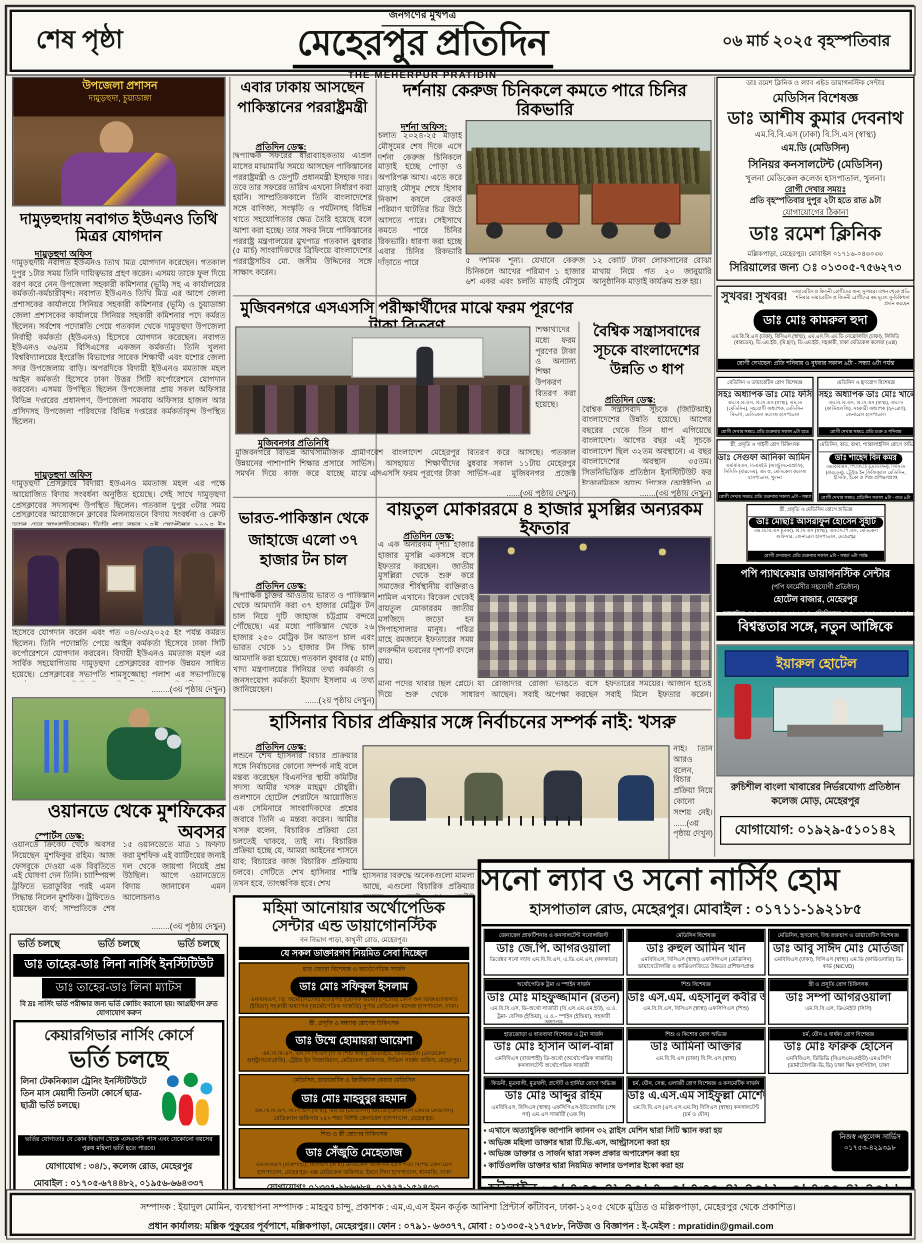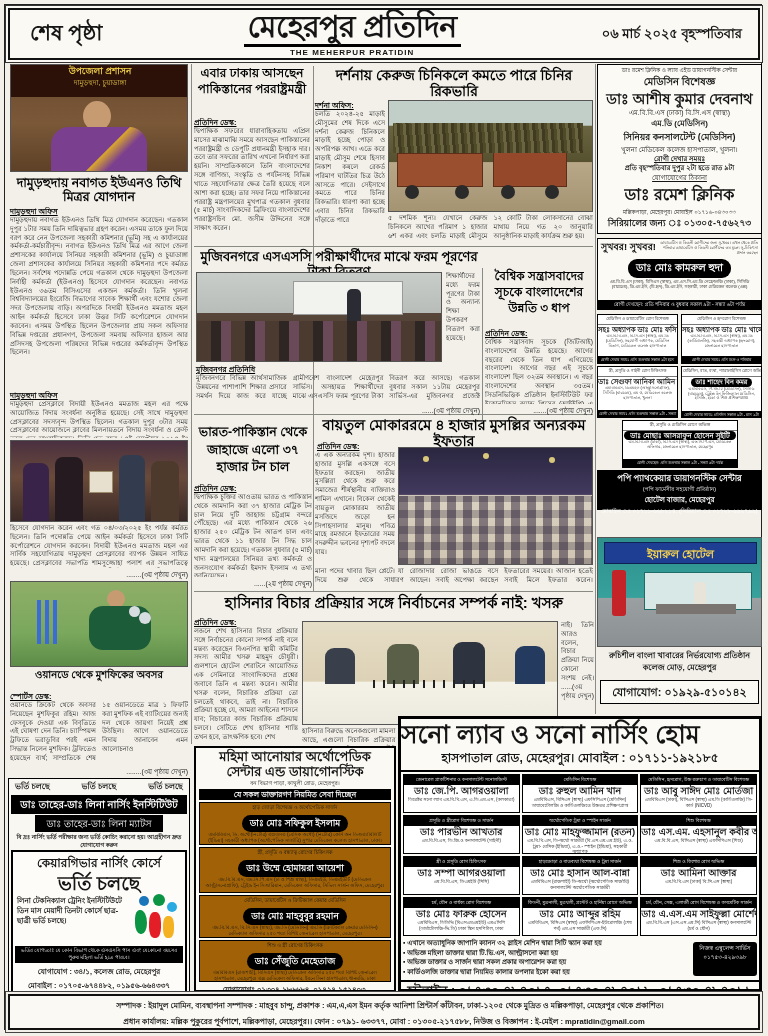--- a/index.html
+++ b/index.html
@@ -1,21 +1,21 @@
 <!DOCTYPE html>
 <html lang="bn"><head>
 <meta charset="utf-8">
 <style>
   html,body{margin:0;padding:0;}
   body{width:768px;height:1036px;background:#d8d6cf;font-family:"Liberation Sans",sans-serif;}
   #page{position:relative;width:768px;height:1036px;background:#f2f0e9;overflow:hidden;color:#151515;}
   .abs{position:absolute;box-sizing:border-box;}
   .frame{border:1.5px solid #222;}
   .hd{font-weight:800;color:#000;line-height:1.12;text-align:center;}
-  .byline{font-size:7.5px;font-weight:bold;text-decoration:underline;color:#000;}
+  .byline{font-size:7.5px;font-weight:bold;text-decoration:underline;color:#000;padding-left:19px;}
   .body-txt{font-size:6.6px;line-height:1.34;text-align:justify;color:#1d1d1d;overflow:hidden;}
   .cont{font-size:6.8px;text-align:right;color:#111;}
   .cols2{column-count:2;column-gap:6px;}
   .cols3{column-count:3;column-gap:6px;}
   .vline{width:1px;background:#8a8a85;}
   .hline{height:1px;background:#8a8a85;}
   .photo{border:1px solid #555;overflow:hidden;}
   
   .masthead{display:flex;align-items:center;justify-content:space-between;background:#faf9f4;border:2px solid #111;box-shadow:0 0 0 2px #faf9f4,0 0 0 3px #333;}
   .m-label{font-size:21px;font-weight:900;padding-left:20px;white-space:nowrap;}
@@ -54,20 +54,21 @@
 </style>
 </head>
 <body>
 
 <div id="page">
   <div class="abs frame" style="left:4px;top:4px;width:758px;height:1026px;"></div>
 
   <div class="abs masthead" style="left:8px;top:8px;width:752px;height:52px;">
     <div class="m-label">শেষ পৃষ্ঠা</div>
     <div class="m-center">
+      <div><span class="m-tag">জনগণের মুখপত্র</span></div>
       <div><span class="m-title">মেহেরপুর প্রতিদিন</span></div>
       <div class="m-sub">THE MEHERPUR PRATIDIN</div>
     </div>
     <div class="m-date">০৬ মার্চ ২০২৫ বৃহস্পতিবার</div>
   </div>
 
   <div class="abs vline" style="left:191px;top:64px;height:680px;"></div>
   <div class="abs vline" style="left:313px;top:66px;height:526px;"></div>
   <div class="abs vline" style="left:595px;top:64px;height:650px;"></div>
   <div class="abs vline" style="left:482px;top:268px;height:152px;"></div>
@@ -99,21 +100,21 @@
   <div class="abs cont" style="left:10px;top:569px;width:178px;">........(৩য় পৃষ্ঠায় দেখুন)</div>
   <div class="abs photo" style="left:10px;top:581px;width:178px;height:86px;background:linear-gradient(180deg,#8fae67 0%,#7aa85c 60%,#5d8c49 100%);">
     <div class="abs" style="left:26px;top:18px;width:4px;height:44px;background:#3b6bd6;"></div>
     <div class="abs" style="left:34px;top:18px;width:4px;height:44px;background:#3b6bd6;"></div>
     <div class="abs" style="left:42px;top:18px;width:4px;height:44px;background:#3b6bd6;"></div>
     <div class="abs dot" style="left:96px;top:8px;width:18px;height:18px;background:#c79b72;"></div>
     <div class="abs" style="left:78px;top:24px;width:62px;height:44px;background:#1d5c38;border-radius:14px;"></div>
     <div class="abs dot" style="left:128px;top:30px;width:12px;height:12px;background:#d7dce0;"></div>
     <div class="abs dot" style="left:118px;top:24px;width:11px;height:11px;background:#d7dce0;"></div>
   </div>
-  <div class="abs hd" style="left:10px;top:669px;width:178px;height:20px;font-size:10px;">ওয়ানডে থেকে মুশফিকের অবসর</div>
+  <div class="abs hd" style="left:10px;top:669px;width:178px;height:20px;font-size:15px;text-align:right;">ওয়ানডে থেকে মুশফিকের অবসর</div>
   <div class="abs byline" style="left:10px;top:691px;">স্পোর্টস ডেস্ক:</div>
   <div class="abs body-txt cols2" style="left:10px;top:701px;width:178px;height:64px;">ওয়ানডে ক্রিকেট থেকে অবসর নিয়েছেন মুশফিকুর রহিম। আজ ফেসবুকে দেওয়া এক বিবৃতিতে এই ঘোষণা দেন তিনি। চ্যাম্পিয়ন্স ট্রফিতে ভরাডুবির পরই এমন সিদ্ধান্ত নিলেন মুশফিক। ট্রফিতেও হয়েছেন ব্যর্থ; সাম্প্রতিকে শেষ ১৫ ওয়ানডেতে মাত্র ১ ফিফটি করা মুশফিক এই ব্যাটিংয়ের জন্যই দল থেকে জায়গা নিয়েই প্রশ্ন উঠছিল। আগে ওয়ানডেতে বিদায় জানাবেন এমন আলোচনাও</div>
   <div class="abs cont" style="left:10px;top:766px;width:178px;">........(৩য় পৃষ্ঠায় দেখুন)</div>
 
   <div class="abs" style="left:8px;top:778px;width:182px;height:214px;border:1.5px solid #000;background:#f8f7f2;">
     <div style="display:flex;justify-content:space-between;padding:1px 6px;font-size:8px;font-weight:800;">
       <span>ভর্তি চলছে</span>
       <span>ভর্তি চলছে</span>
       <span>ভর্তি চলছে</span>
     </div>
@@ -246,25 +247,20 @@
           <div class="sp">মেডিসিন বিশেষজ্ঞ</div>
           <div class="nm">ডাঃ রুহুল আমিন খান</div>
           <div class="dg" style="height:15px;">এমবিবিএস, বিসিএস (স্বাস্থ্য) এফসিপিএস (মেডিসিন) ডায়াবেটোলজি ও কার্ডিওলজিতে উচ্চতর প্রশিক্ষণপ্রাপ্ত</div>
         </div>
       <div class="sdoc" style="height:37px;">
           <div class="sp">মেডিসিন, হৃদরোগ, উচ্চ রক্তচাপ ও ডায়াবেটিস বিশেষজ্ঞ</div>
           <div class="nm">ডাঃ আবু সাঈদ মোঃ মোর্তজা</div>
           <div class="dg" style="height:15px;">এমবিবিএস (ঢাকা), বিসিএস (স্বাস্থ্য) এম.ডি (কার্ডিওলজি) ডি-কার্ড (NICVD)</div>
         </div>
       <div class="sdoc" style="height:37px;">
-          <div class="sp">প্রসূতি ও স্ত্রীরোগ বিশেষজ্ঞ ও সার্জন</div>
-          <div class="nm">ডাঃ পারভীন আখতার</div>
-          <div class="dg" style="height:15px;">এম.বি.বি.এস, ডি.জি.ও কনসালটেন্ট (গাইনী)</div>
-        </div>
-      <div class="sdoc" style="height:37px;">
           <div class="sp">অর্থোপেডিক ট্রমা ও স্পাইন সার্জন</div>
           <div class="nm">ডাঃ মোঃ মাহফুজ্জামান (রতন)</div>
           <div class="dg" style="height:15px;">এম.বি.বি.এস, ডি-অর্থো সার্জারী (বি.এস.এম.এম.ইউ), এ.ও. ট্রমা- বেসিক (ইন্ডিয়া), এ.ও.- স্পাইন (ইন্ডিয়া), সহকারী অধ্যাপক</div>
         </div>
       <div class="sdoc" style="height:37px;">
           <div class="sp">শিশু বিশেষজ্ঞ</div>
           <div class="nm">ডাঃ এস.এম. এহসানুল কবীর আল-আজীজ</div>
           <div class="dg" style="height:15px;">এম.বি.বি.এস, বিসিএস (স্বাস্থ্য) এফসিপিএস (শিশু)</div>
         </div>
       <div class="sdoc" style="height:37px;">
@@ -370,33 +366,34 @@
     <div class="tm">রোগী দেখছেন: প্রতি শুক্রবার সকাল ৯টা - সন্ধ্যা ৬টা পর্যন্ত</div>
   </div>
 
   <div class="abs blackbar" style="left:597px;top:470px;width:165px;height:40px;padding-top:2px;">
     <div style="font-size:8.5px;font-weight:800;">পপি প্যাথকেয়ার ডায়াগনস্টিক সেন্টার</div>
     <div style="font-size:5.5px;">(পপি ফার্মেসীর সহযোগী প্রতিষ্ঠান)</div>
     <div style="font-size:7px;font-weight:700;">হোটেল বাজার, মেহেরপুর</div>
     <div style="font-size:5.8px;">মোবাইল ঃ ০১৭১১-৬৬৮২১৪, (সিরিয়াল ঃ ০১৭২৮-৯৯২৭৯৯)</div>
   </div>
 
+  <div class="abs blackbar" style="left:597px;top:513px;width:165px;height:21px;font-size:11px;font-weight:900;line-height:21px;white-space:nowrap;overflow:hidden;">বিশ্বস্ততার সঙ্গে, নতুন আঙ্গিকে</div>
 
   <div class="abs photo" style="left:597px;top:537px;width:165px;height:110px;background:linear-gradient(180deg,#2e8f8c 0%,#37a19c 55%,#9aa0a2 56%,#8b9193 100%);">
     <div class="abs" style="left:6px;top:4px;width:153px;height:22px;background:#1d3e93;border:1px solid #0e2254;text-align:center;">
       <span style="color:#ffd84d;font-size:11px;font-weight:900;line-height:22px;">ইয়ারুল হোটেল</span>
     </div>
     <div class="abs" style="left:14px;top:32px;width:14px;height:46px;background:#c42428;border-radius:3px;"></div>
     <div class="abs" style="left:46px;top:34px;width:108px;height:38px;background:#d8e8e6;border:1px solid #1f6b68;"></div>
     <div class="abs" style="left:96px;top:44px;width:12px;height:30px;background:#e8e4da;border-radius:4px 4px 0 0;"></div>
     <div class="abs" style="left:58px;top:66px;width:80px;height:10px;background:#7a7470;"></div>
   </div>
   <div class="abs" style="left:597px;top:650px;width:165px;text-align:center;font-size:8px;font-weight:800;line-height:1.5;">
     <div>রুচিশীল বাংলা খাবারের নির্ভরযোগ্য প্রতিষ্ঠান</div>
     <div>কলেজ মোড়, মেহেরপুর</div>
   </div>
   <div class="abs" style="left:600px;top:680px;width:159px;height:24px;border:1.5px solid #000;background:#faf9f4;text-align:center;font-size:11px;font-weight:800;line-height:22px;">যোগাযোগ: ০১৯২৯-৫১০১৪২</div>
 
   <div class="abs" style="left:8px;top:994px;width:752px;height:36px;border:2px solid #111;box-shadow:0 0 0 2px #f2f0e9,0 0 0 3px #444;background:#faf9f4;text-align:center;overflow:hidden;">
-    <div style="font-size:7.6px;font-weight:700;margin-top:3px;white-space:nowrap;overflow:hidden;padding-left:12px;">সম্পাদক : ইয়াদুল মোমিন, ব্যবস্থাপনা সম্পাদক : মাহবুব চান্দু, প্রকাশক : এম,এ,এস ইমন কর্তৃক আনিশা প্রিন্টার্স কাঁটাবন, ঢাকা-১২০৫ থেকে মুদ্রিত ও মল্লিকপাড়া, মেহেরপুর থেকে প্রকাশিত।</div>
+    <div style="font-size:7.6px;font-weight:400;margin-top:3px;white-space:nowrap;overflow:hidden;padding-left:12px;">সম্পাদক : ইয়াদুল মোমিন, ব্যবস্থাপনা সম্পাদক : মাহবুব চান্দু, প্রকাশক : এম,এ,এস ইমন কর্তৃক আনিশা প্রিন্টার্স কাঁটাবন, ঢাকা-১২০৫ থেকে মুদ্রিত ও মল্লিকপাড়া, মেহেরপুর থেকে প্রকাশিত।</div>
     <div style="font-size:7.6px;font-weight:700;margin-top:3px;white-space:nowrap;overflow:hidden;">প্রধান কার্যালয়: মল্লিক পুকুরের পূর্বপাশে, মল্লিকপাড়া, মেহেরপুর।। ফোন : ০৭৯১- ৬৩৩৭৭, মোবা : ০১৩০৫-২১৭৫৮৮, নিউজ ও বিজ্ঞাপন : ই-মেইল : mpratidin@gmail.com</div>
   </div>
 </div>
 
 </body></html>

